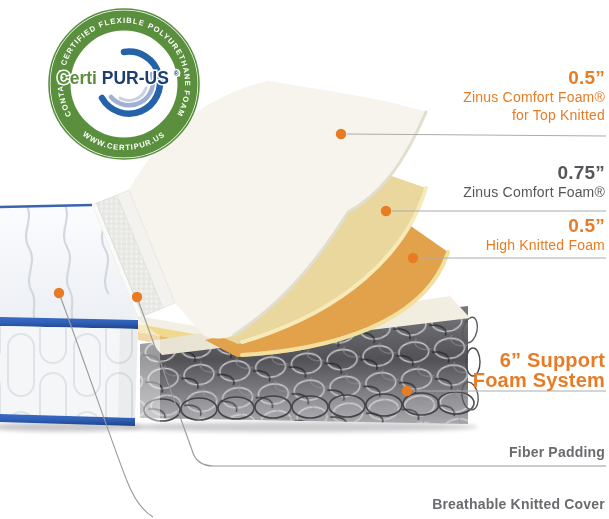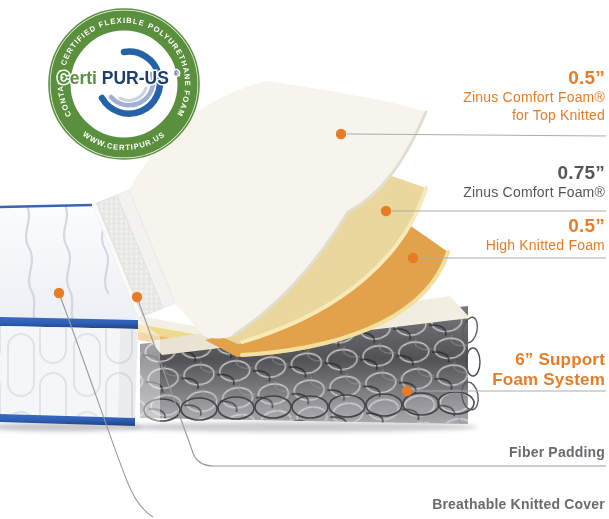--- a/index.html
+++ b/index.html
@@ -4,21 +4,21 @@
 <style>
   html,body{margin:0;padding:0;background:#ffffff;}
   .stage{
     position:relative;width:609px;height:519px;overflow:hidden;background:#ffffff;
     font-family:"Liberation Sans",sans-serif;
   }
   .stage svg.scene{position:absolute;left:0;top:0;}
   .lbl{position:absolute;right:4px;text-align:right;letter-spacing:.2px;}
   .lbl .num{display:block;font-weight:bold;font-size:19px;line-height:21px;}
   .lbl .ln{font-size:14px;line-height:18px;}
-  .lbl .ln-lg{font-size:17px;font-weight:bold;line-height:20px;}
+  .lbl .ln-lg{font-size:20px;font-weight:bold;line-height:20px;}
   .orange{color:#E87C25;}
   .dkgray{color:#54565A;}
   .gray{color:#6A6B6E;font-weight:bold;}
 </style>
 </head>
 <body>
 
 <div class="stage">
 
   <svg class="scene" width="609" height="519" viewBox="0 0 609 519" xmlns="http://www.w3.org/2000/svg">

